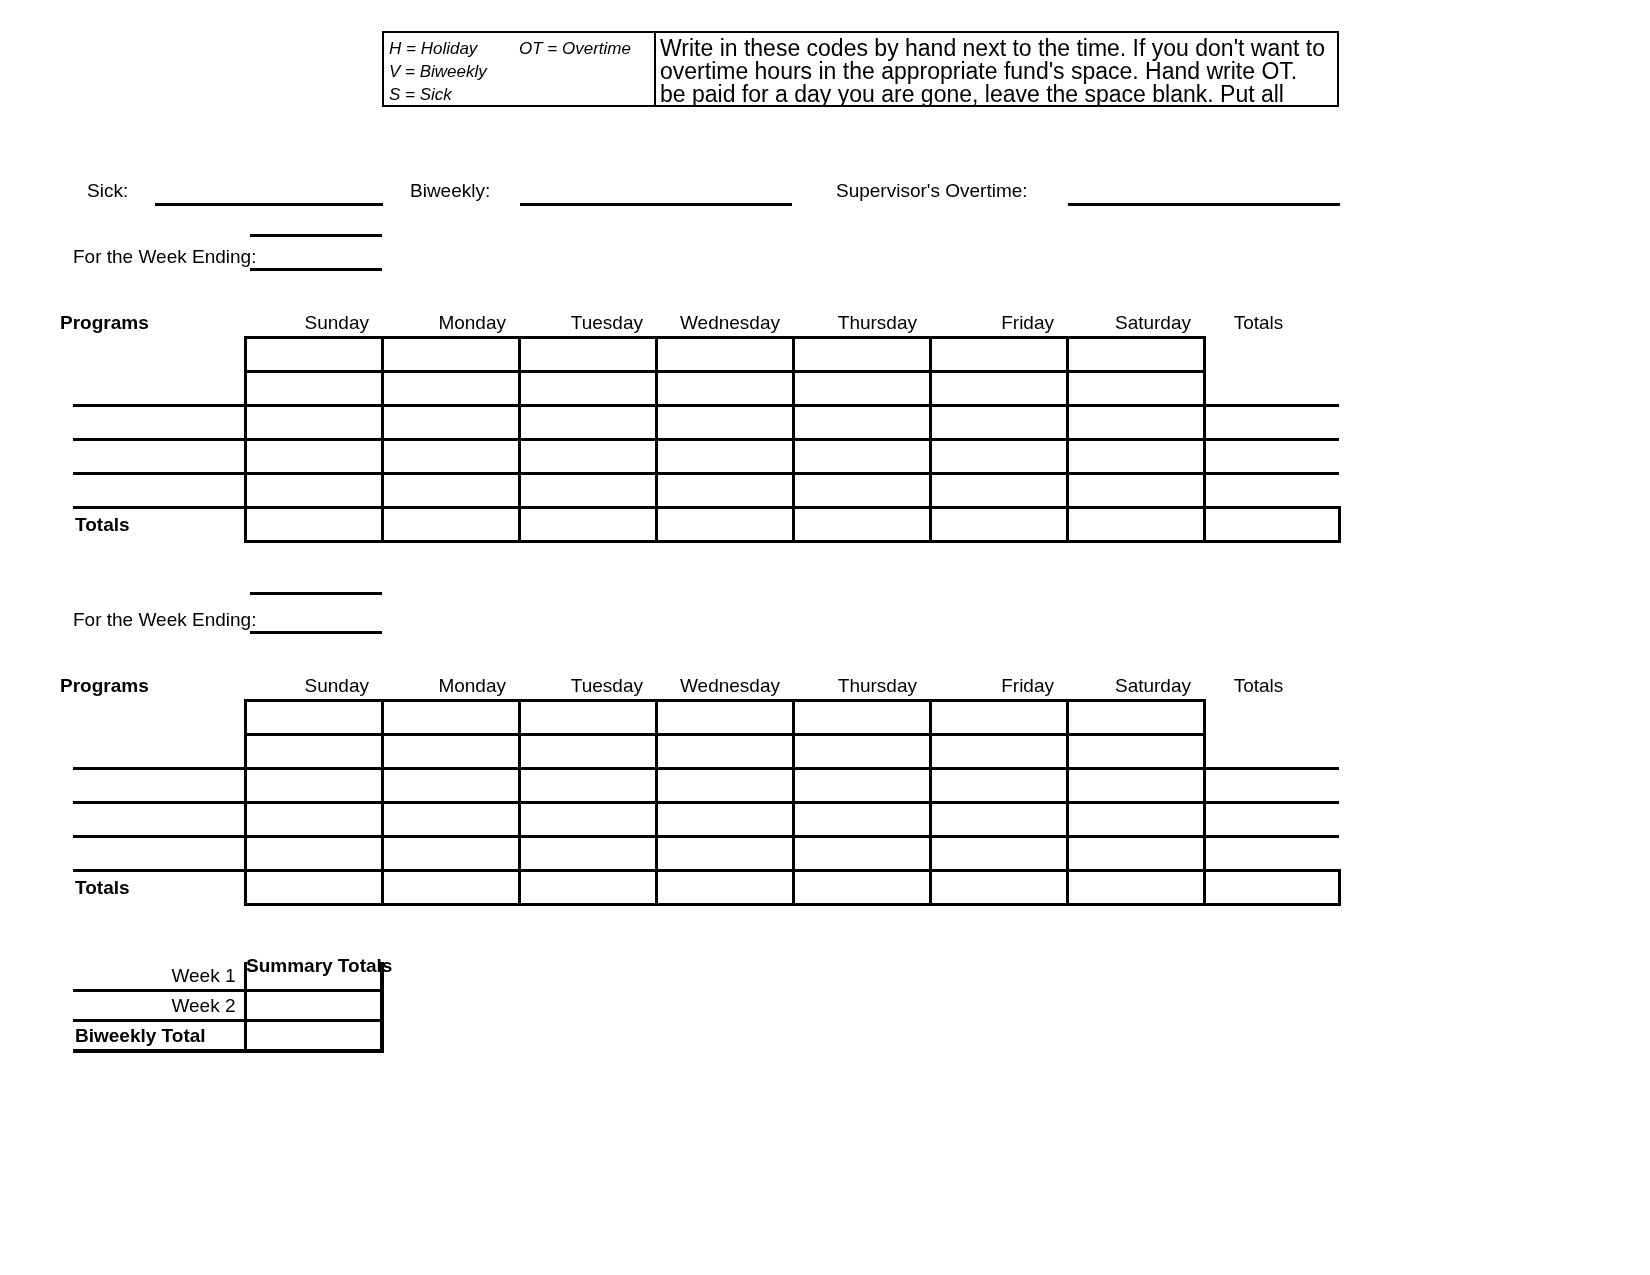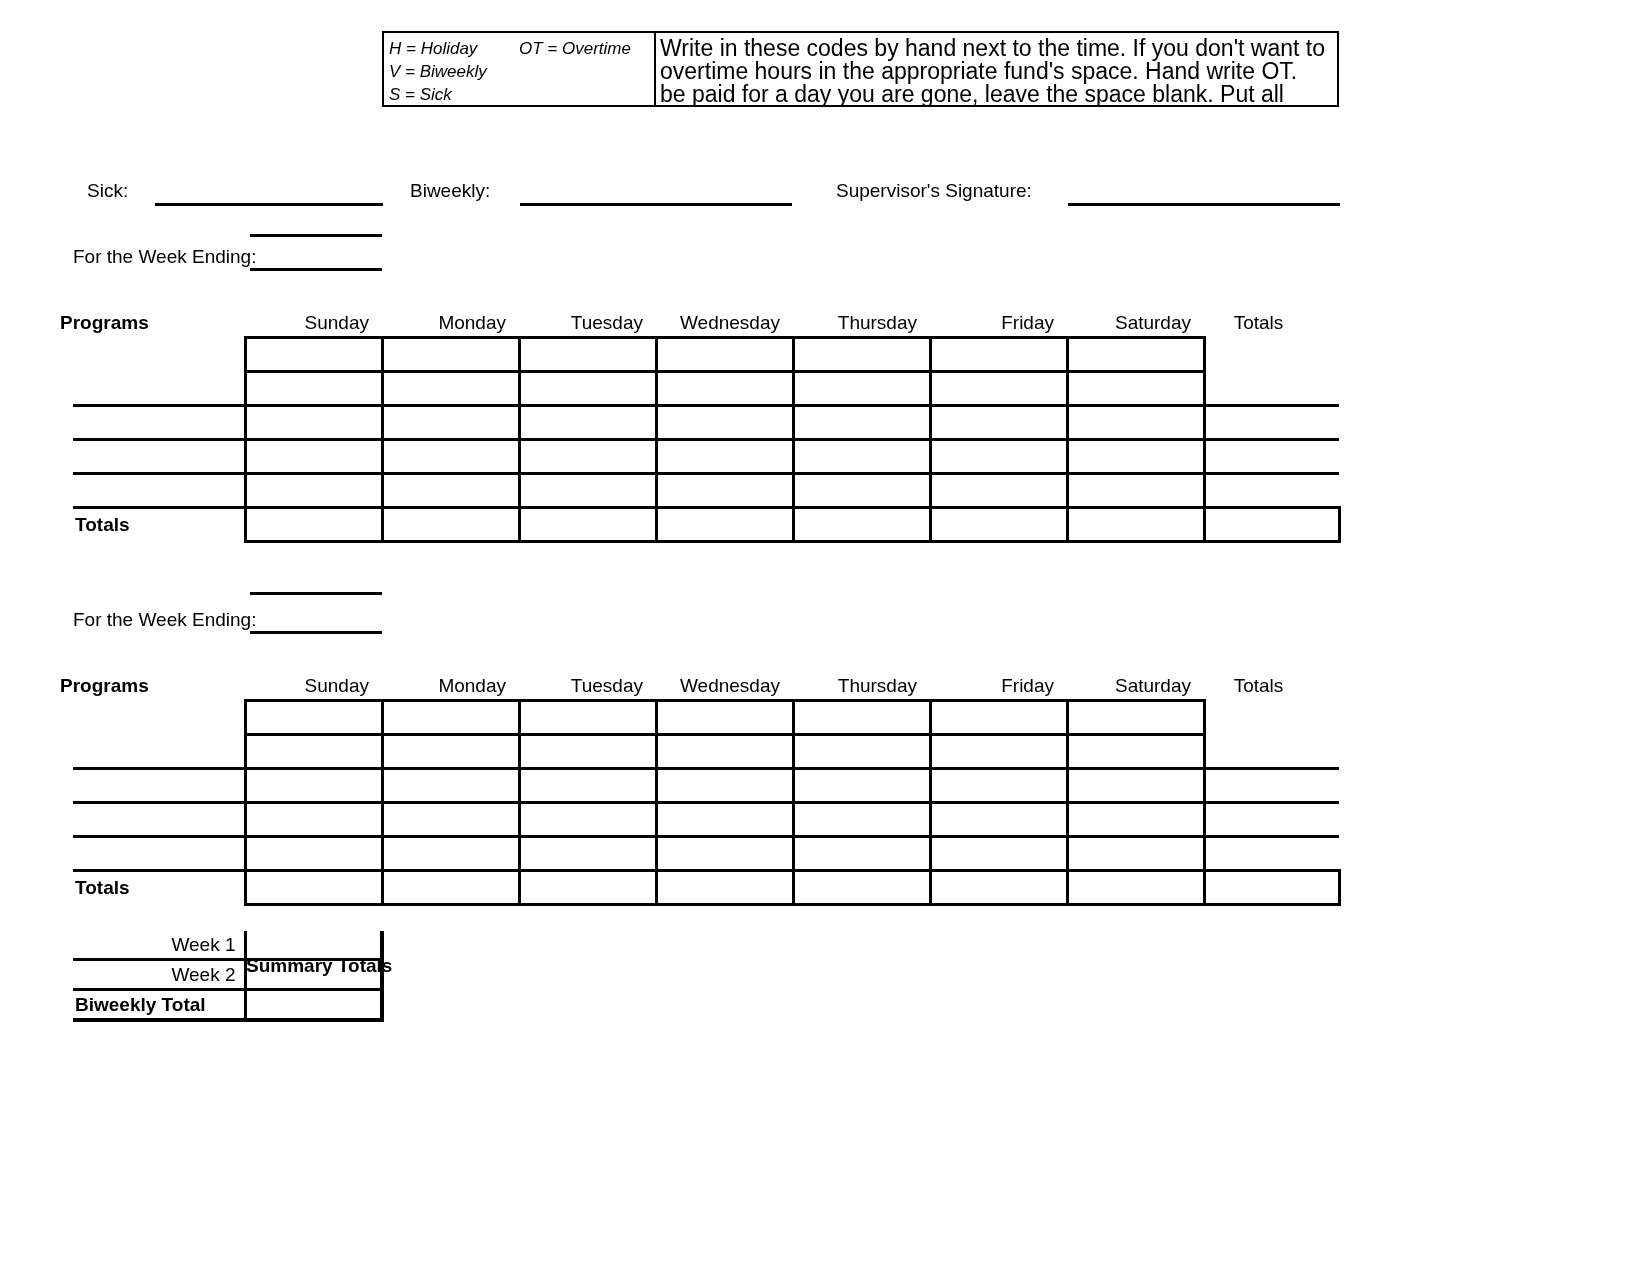--- a/index.html
+++ b/index.html
@@ -196,21 +196,21 @@
       <div>be paid for a day you are gone, leave the space blank.  Put all</div>
     </div>
   </div>
 
   <div class="lbl" style="left:87px; top:180px;">Sick:</div>
   <div class="rule" style="left:155px; top:203px; width:228px;"></div>
 
   <div class="lbl" style="left:410px; top:180px;">Biweekly:</div>
   <div class="rule" style="left:520px; top:203px; width:272px;"></div>
 
-  <div class="lbl" style="left:836px; top:180px;">Supervisor's Signature:</div>
+  <div class="lbl" style="left:836px; top:180px;">Supervisor's Overtime:</div>
   <div class="rule" style="left:1068px; top:203px; width:272px;"></div>
 
   <div class="rule" style="left:250px; top:234px; width:132px;"></div>
   <div class="lbl" style="left:73px; top:246px;">For the Week Ending:</div>
   <div class="rule" style="left:250px; top:268px; width:132px;"></div>
 
   <div class="dayhead" style="top:312px;">
     <div class="h-prog">Programs</div>
     <div class="h-day">Sunday</div>
     <div class="h-day">Monday</div>
@@ -401,21 +401,21 @@
           <td class="tot-footer"></td>
           <td class="tot-footer"></td>
           <td class="tot-footer"></td>
         </tr>
       </tbody>
     </table>
   </div>
 
   <div class="summary-title" style="left:246px; top:907px;">Summary Totals</div>
 
-  <div class="summary" style="top:931px;">
+  <div class="summary" style="top:962px;">
     <table>
       <colgroup>
           <col class="s-lbl">
           <col class="s-val">
         </colgroup>
       <tbody>
         <tr>
           <td class="s-label">Week 1</td>
           <td class="s-box s-box-top"></td>
         </tr>

